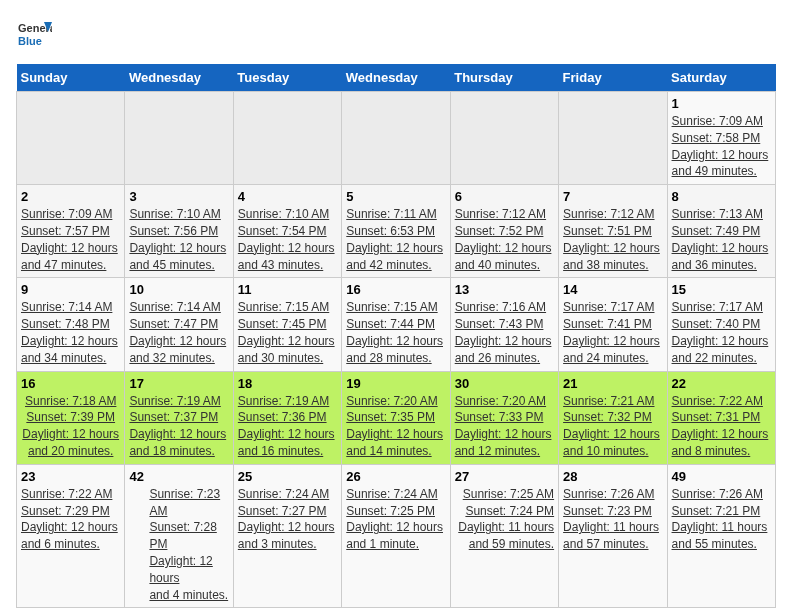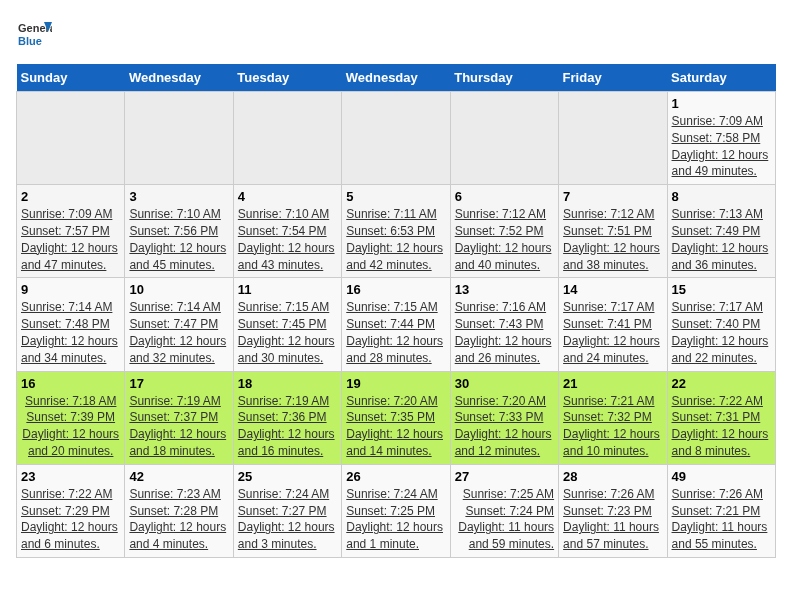--- a/index.html
+++ b/index.html
@@ -281,21 +281,21 @@
       <tr class="row-week5">
         <td>
           <span class="day-number">23</span>
           <div class="day-info" style="white-space: pre-line;">Sunrise: 7:22 AM
 Sunset: 7:29 PM
 Daylight: 12 hours
 and 6 minutes.</div>
         </td>
         <td>
           <span class="day-number">42</span>
-          <div class="day-info" style="white-space: pre-line;">Sunrise: 7:23 AM
+          <div class="day-info" style="white-space: pre-line; margin-left: 20px;">Sunrise: 7:23 AM
 Sunset: 7:28 PM
 Daylight: 12 hours
 and 4 minutes.</div>
         </td>
         <td>
           <span class="day-number">25</span>
           <div class="day-info" style="white-space: pre-line;">Sunrise: 7:24 AM
 Sunset: 7:27 PM
 Daylight: 12 hours
 and 3 minutes.</div>

